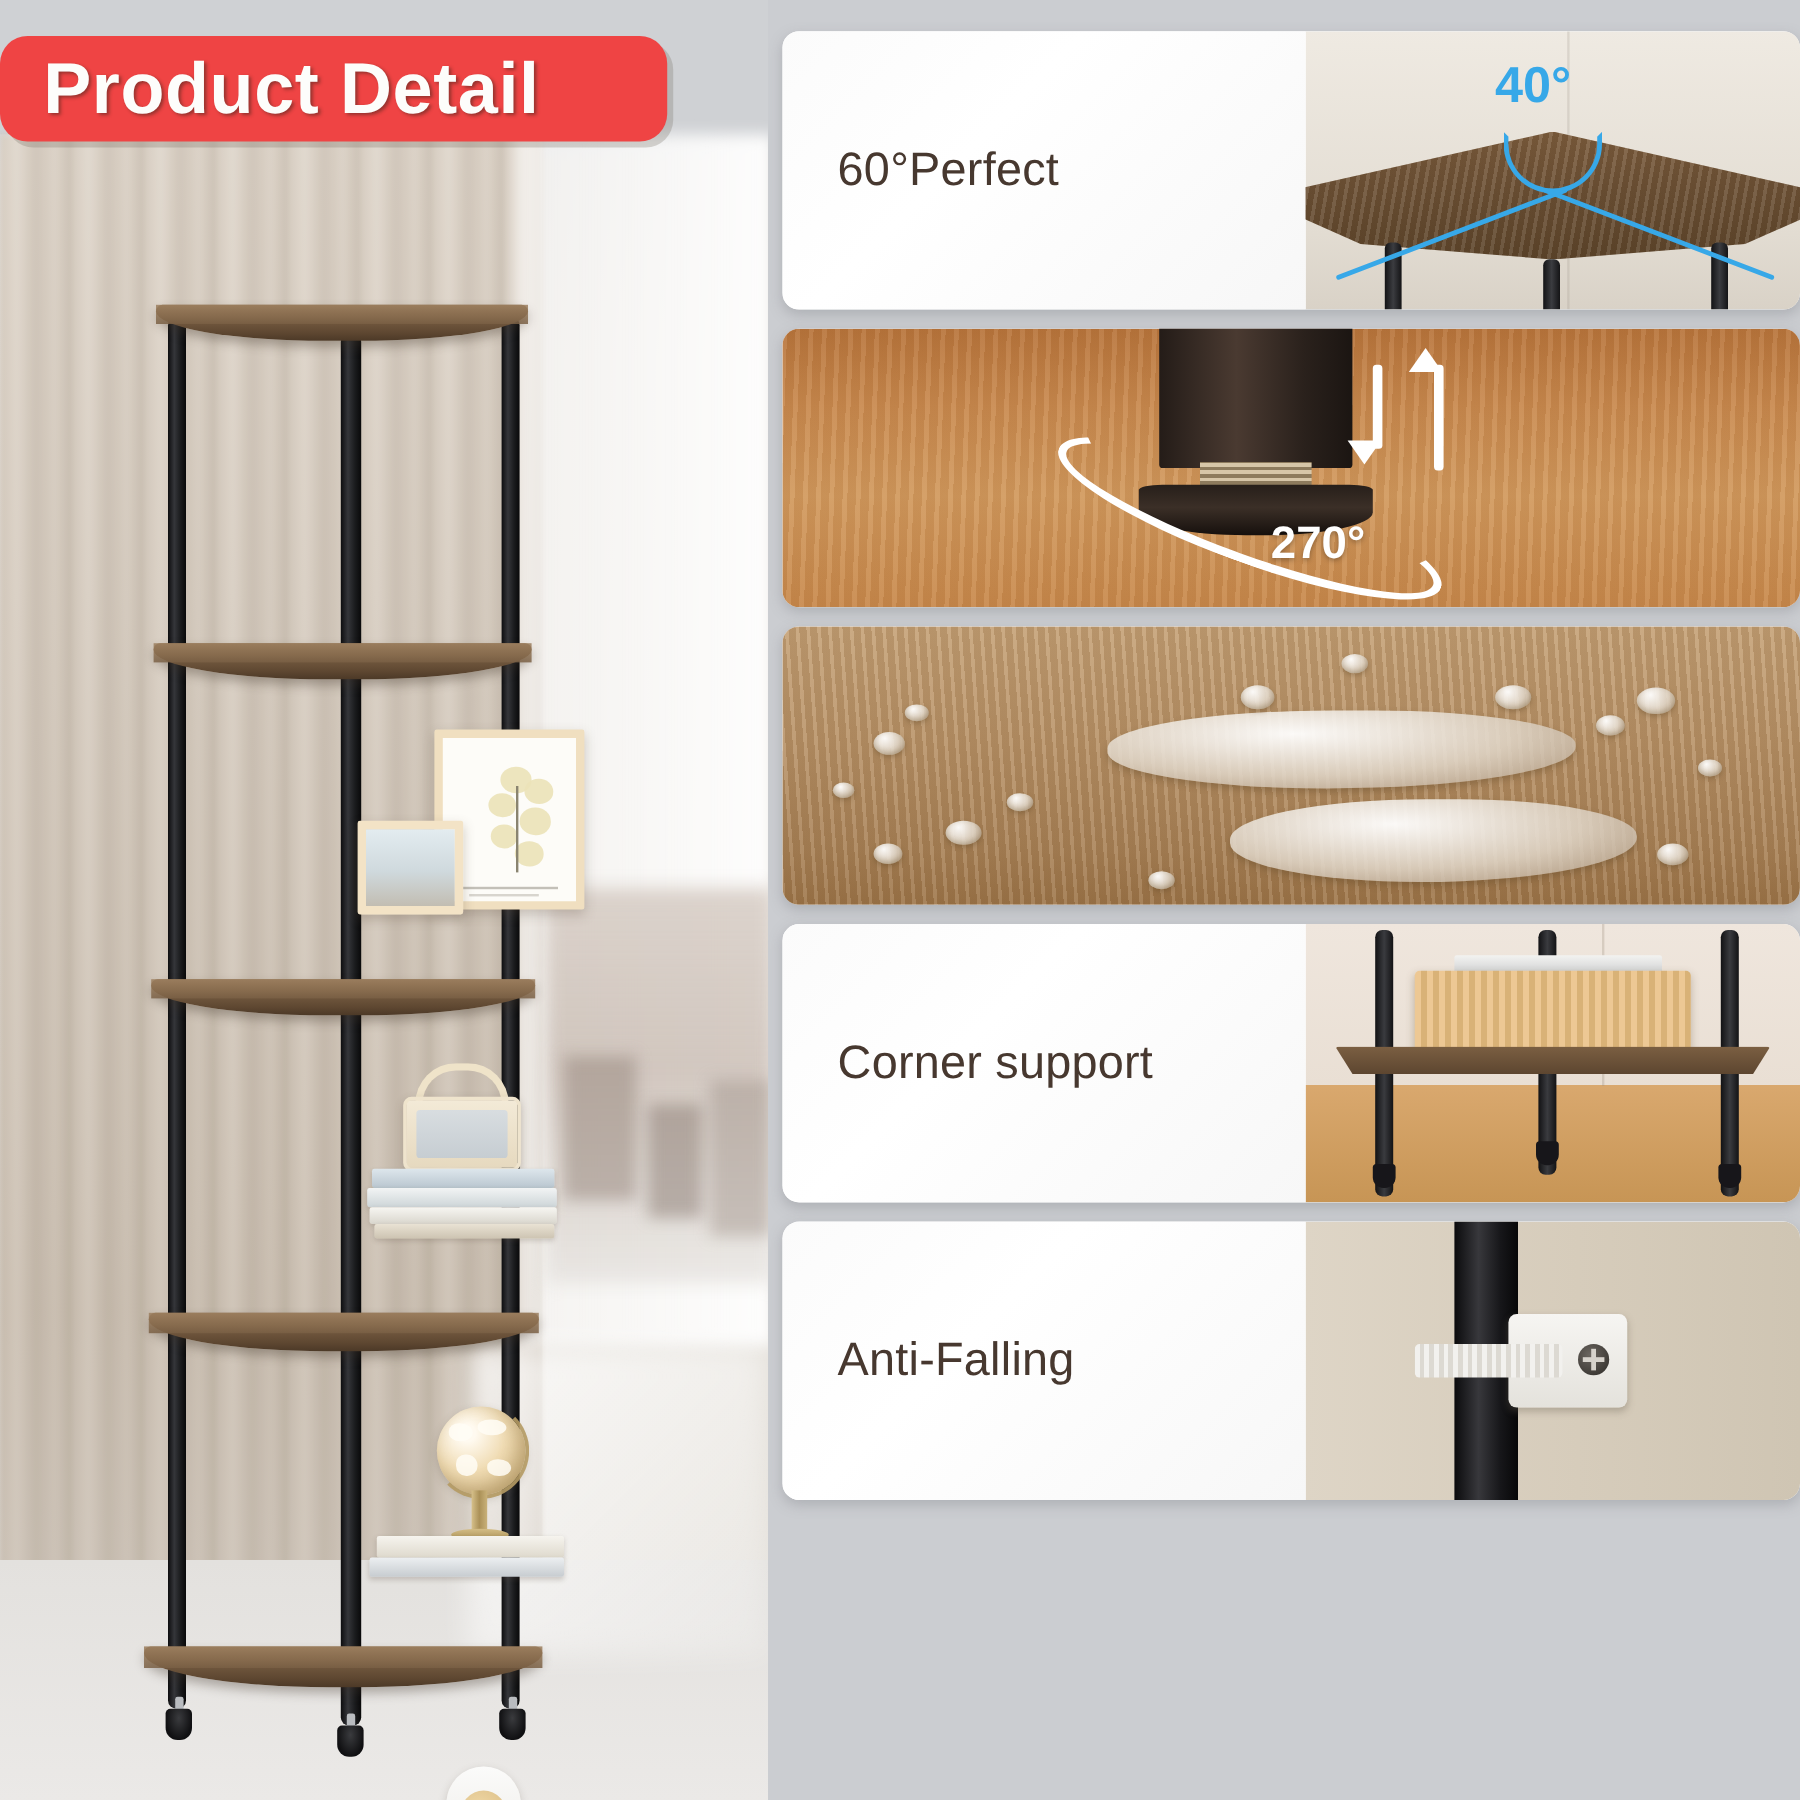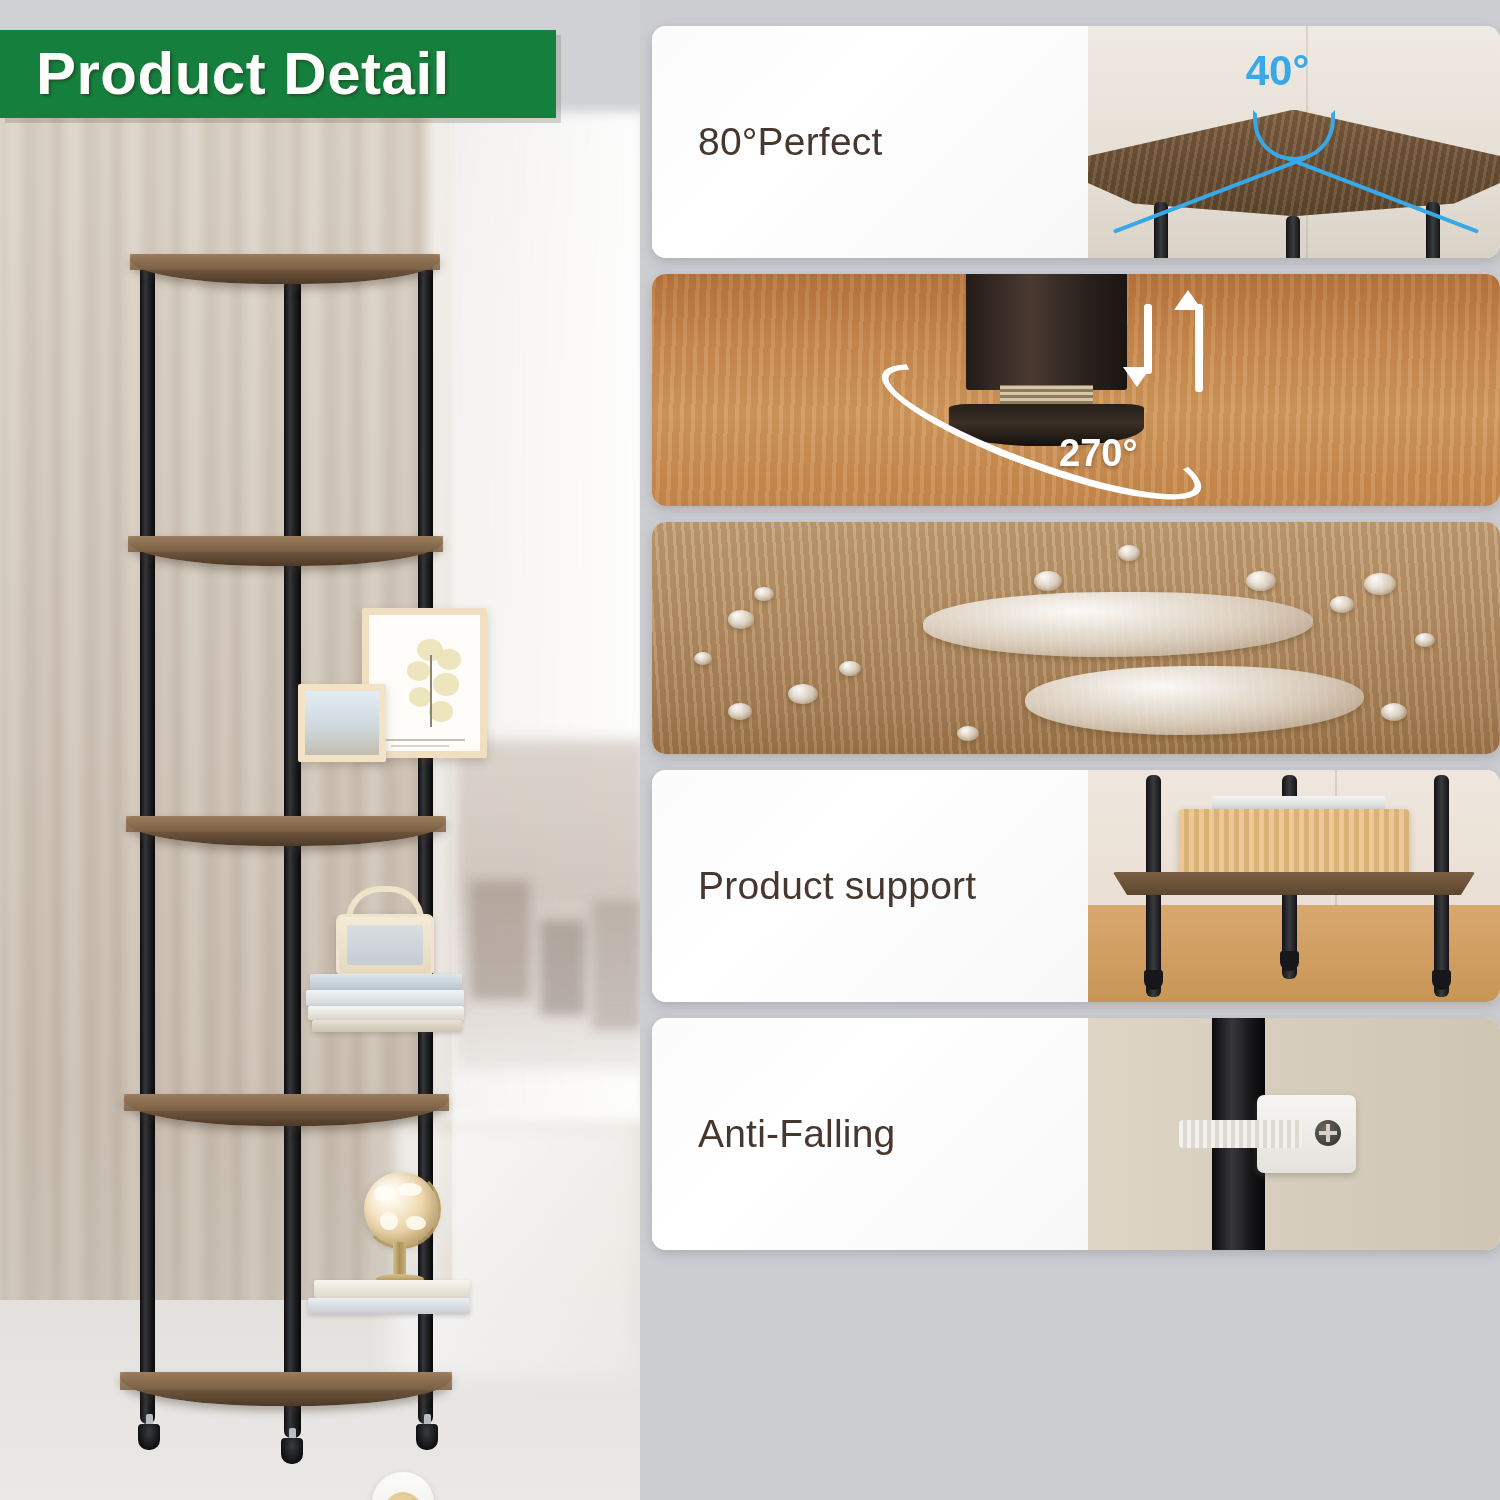--- a/index.html
+++ b/index.html
@@ -139,23 +139,23 @@
     box-shadow:0 3px 7px rgba(90,78,62,.25);
   }
   .clock-face{
     position:absolute; left:11px; top:20px; width:40px; height:44px; border-radius:50%;
     background:radial-gradient(circle at 40% 38%, #f0d9a8, #d8b87e);
   }
 
   
   #title-banner{
     position:absolute; left:0; top:30px; width:556px; height:88px;
-    background:#15803d;
+    background:#ef4444;
     box-shadow:5px 5px 0 rgba(120,112,100,.28);
-    display:flex; align-items:center;
+    display:flex; align-items:center;border-radius:23px;
   }
   #title-text{
     color:#fdfdfb; font-size:60px; font-weight:bold; letter-spacing:.5px;
     padding-left:36px; line-height:1;
     text-shadow:2px 2px 3px rgba(40,30,20,.45);
   }
 
   
   #cards{
     position:absolute; left:652px; top:26px; width:848px;
@@ -430,21 +430,21 @@
 
 <div id="title-banner">
   <span id="title-text">Product Detail</span>
 </div>
 
 <div id="cards">
 
   <div class="card">
     <div class="card-label">
       <div class="card-label-text">
-        <div>80°Perfect</div>
+        <div>60°Perfect</div>
       </div>
     </div>
     <div class="card-img">
       <div class="c1-bg"></div>
       <div class="c1-wallsplit"></div>
       <div class="c1-top">
         <div class="c1-top-grain"></div>
       </div>
       <div class="c1-leg" style="left:16%; top:76%; height:30%;"></div>
       <div class="c1-leg" style="left:48%; top:82%; height:26%;"></div>
@@ -492,21 +492,21 @@
       <div class="drop" style="left:9%; top:78%; width:24px; height:17px;"></div>
       <div class="drop" style="left:90%; top:48%; width:20px; height:14px;"></div>
       <div class="drop" style="left:36%; top:88%; width:22px; height:15px;"></div>
       <div class="drop" style="left:86%; top:78%; width:26px; height:18px;"></div>
     </div>
   </div>
 
   <div class="card">
     <div class="card-label">
       <div class="card-label-text">
-        <div>Product support</div>
+        <div>Corner support</div>
       </div>
     </div>
     <div class="card-img">
       <div class="c5-bg"></div>
       <div class="c5-wallline"></div>
       <div class="c5-leg" style="left:14%; top:2%; height:96%;"></div>
       <div class="c5-leg" style="left:47%; top:2%; height:88%;"></div>
       <div class="c5-leg" style="left:84%; top:2%; height:96%;"></div>
       <div class="c5-book"></div>
       <div class="c5-basket"></div>

